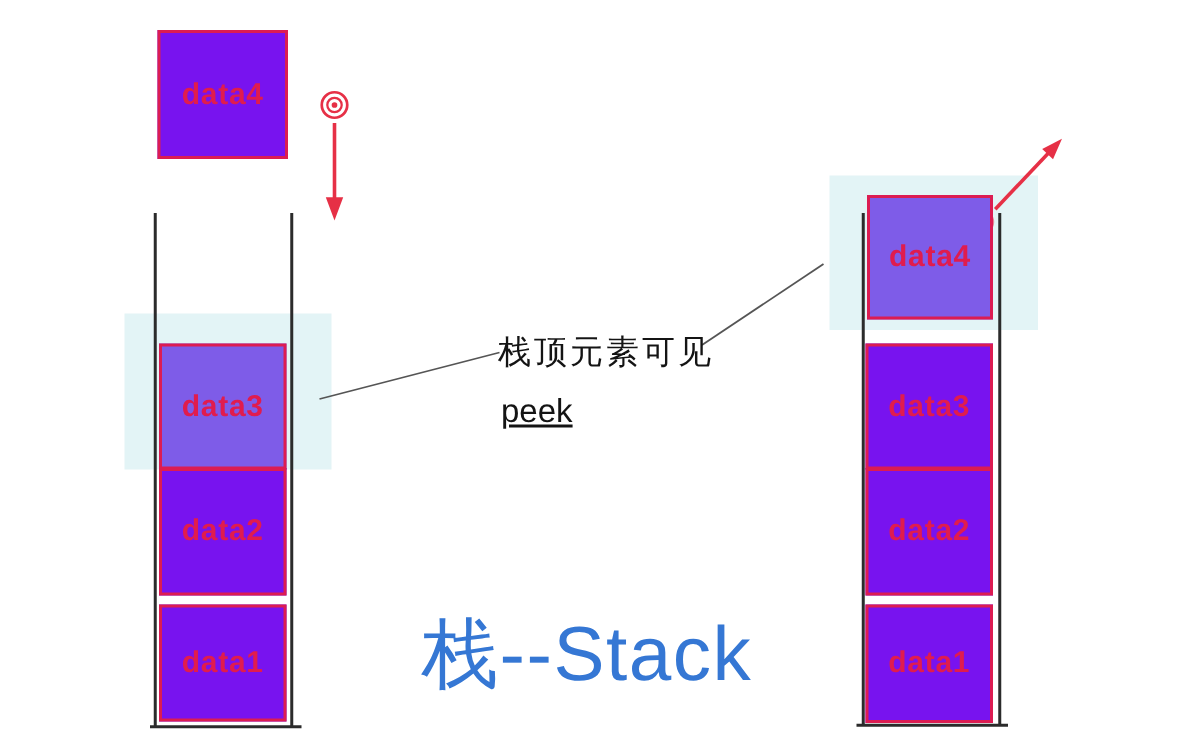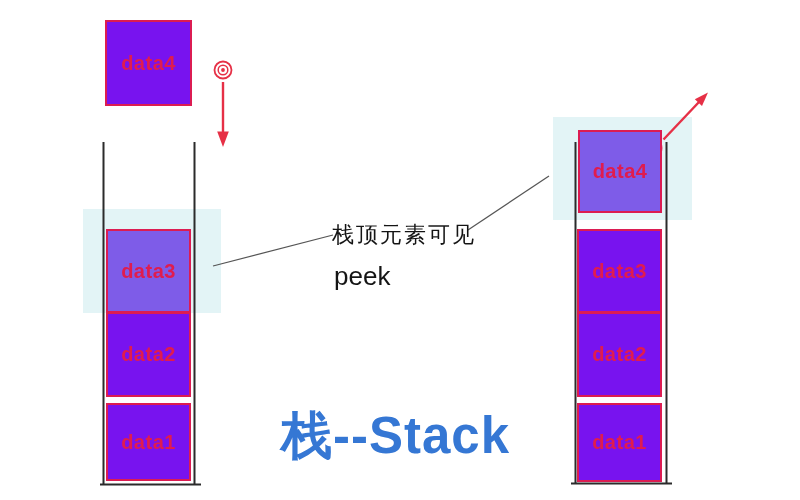--- a/index.html
+++ b/index.html
@@ -42,23 +42,23 @@
   .blk-left-1{left:106px;top:312px;width:85px;height:85px;}
   .blk-left-2{left:106px;top:403px;width:85px;height:78px;}
   .blk-right-0{left:578px;top:130px;width:84px;height:83px;}
   .blk-right-1{left:577px;top:229px;width:85px;height:84px;}
   .blk-right-2{left:577px;top:312px;width:85px;height:85px;}
   .blk-right-3{left:577px;top:403px;width:85px;height:79px;}
   .lbl{position:absolute;color:var(--label-black);white-space:nowrap;}
   .lbl-push{left:233px;top:90px;font-size:22px;}
   .lbl-pop{left:630px;top:61px;font-size:23px;}
   .lbl-peek-cn{left:332px;top:220px;font-size:22px;letter-spacing:2px;text-align:center;}
-  .lbl-peek-en{left:334px;top:261px;font-size:26px;}
+  .lbl-peek-en{left:334px;top:261px;font-size:22px;text-decoration:underline;}
   .title{
-    position:absolute;left:281px;top:402px;font-size:51px;font-weight:bold;
+    position:absolute;left:281px;top:402px;font-size:51px;font-weight:normal;
     color:var(--title-blue);white-space:nowrap;letter-spacing:1px;
   }
 </style>
 </head>
 <body>
 
 <div class="canvas">
 
   <div class="hl hl-left"></div>
   <div class="hl hl-right"></div>

